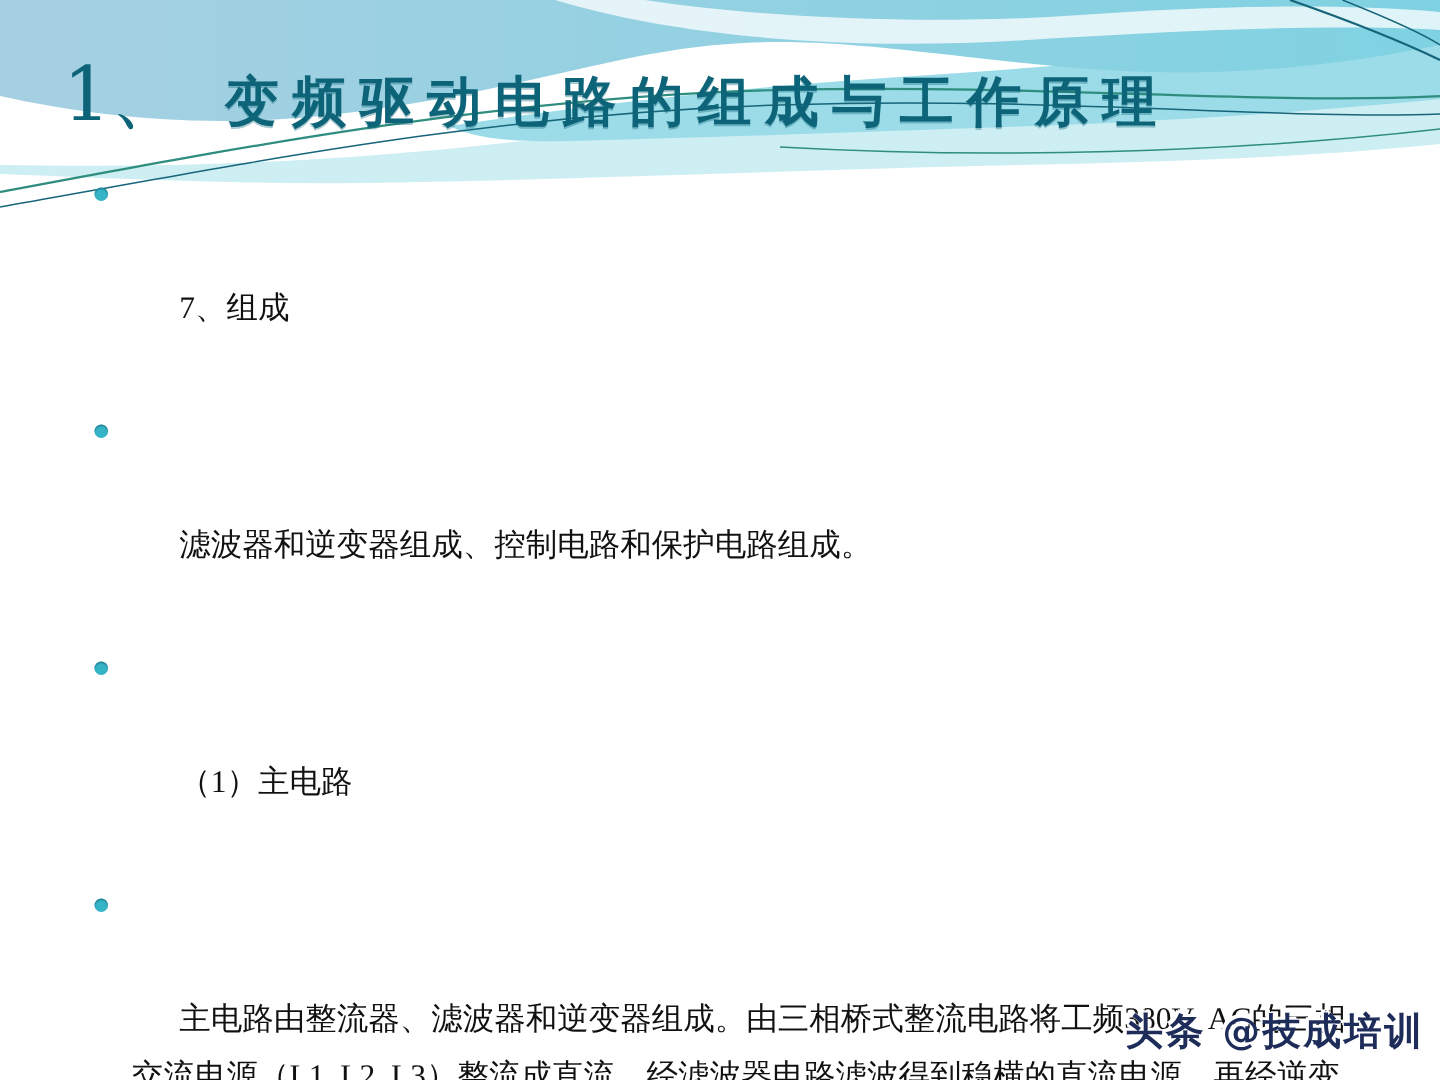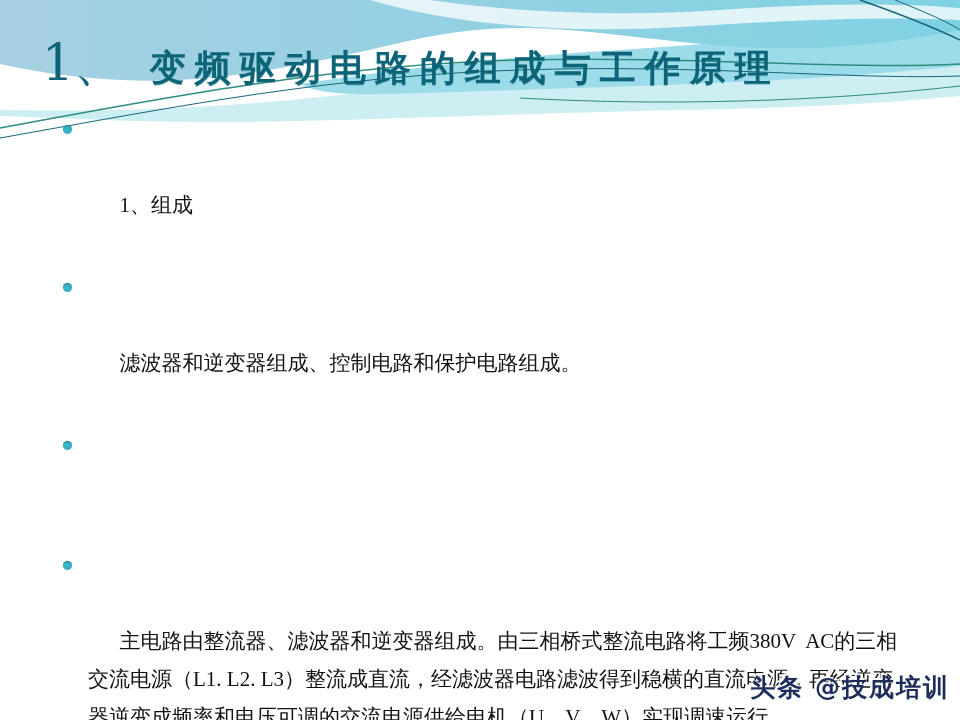--- a/index.html
+++ b/index.html
@@ -90,28 +90,29 @@
 
     <h1 class="title">
       <span class="title-prefix">1、</span>
       <span class="title-main">变频驱动电路的组成与工作原理</span>
     </h1>
   </div>
 
   <ul class="content">
     <li>
       <span class="dot"></span>
-      <span>1、组成</span>
+      <span>7、组成</span>
     </li>
     <li>
       <span class="dot"></span>
       <span>滤波器和逆变器组成、控制电路和保护电路组成。</span>
     </li>
     <li>
       <span class="dot"></span>
+      <span>（1）主电路</span>
     </li>
     <li>
       <span class="dot"></span>
       <span>主电路由整流器、滤波器和逆变器组成。由三相桥式整流电路将工频380V  AC的三相交流电源（L1. L2. L3）整流成直流，经滤波器电路滤波得到稳横的直流电源，再经逆变器逆变成频率和电压可调的交流电源供给电机（U、V、W）实现调速运行。</span>
     </li>
 
   </ul>
 
   <div class="watermark">头条 @技成培训</div>
 

